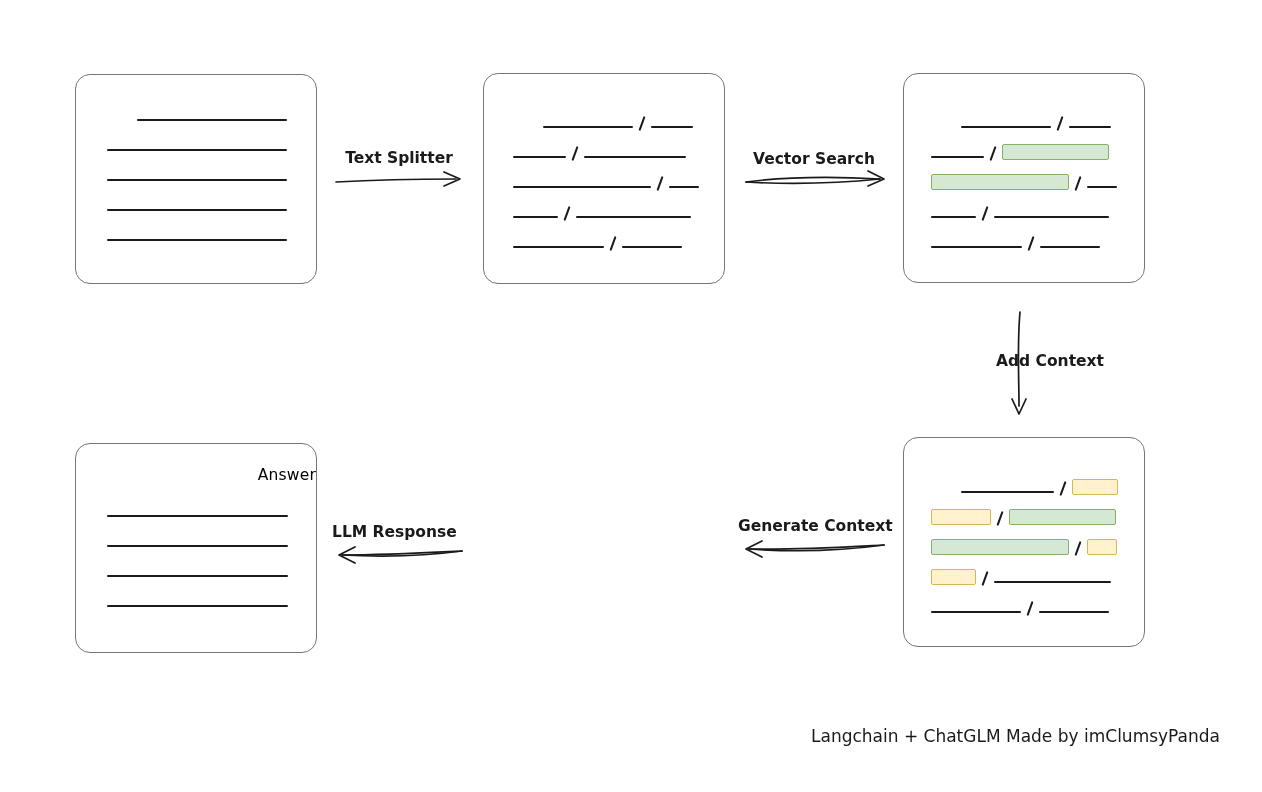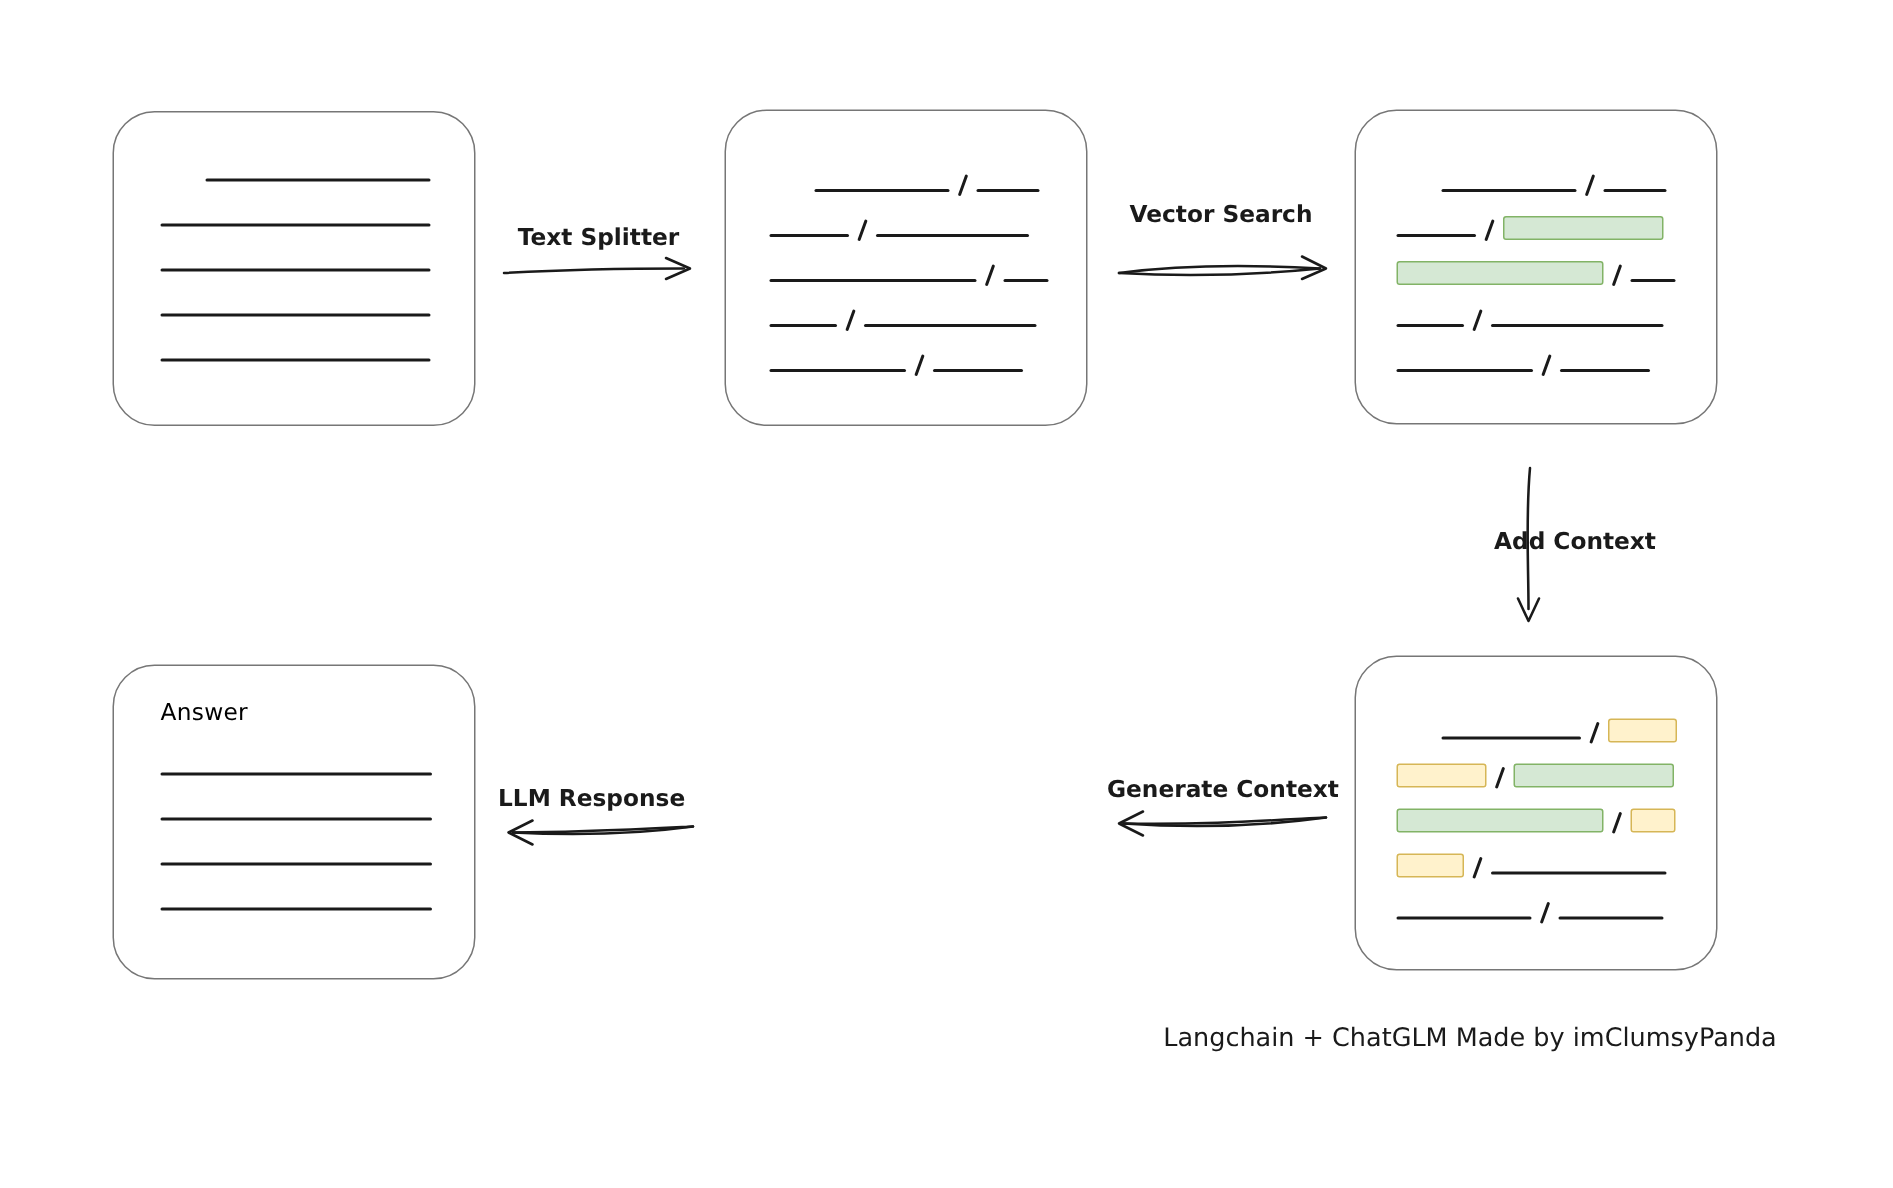--- a/index.html
+++ b/index.html
@@ -6,21 +6,21 @@
   html,body { background:#ffffff; }
   body { font-family:"DejaVu Sans","Liberation Sans",sans-serif; color:#1a1a1a; }
 
   .canvas { position:relative; width:1262px; height:792px; background:#ffffff; overflow:hidden; }
 
   svg.arrows { position:absolute; left:0; top:0; pointer-events:none; }
   svg.arrows path { stroke:var(--line); stroke-width:1.7; fill:none;
                     stroke-linecap:round; stroke-linejoin:round; }
 
   .node { position:absolute; background:#ffffff; border:1px solid var(--box-border);
-          border-radius:28px; }
+          border-radius:15px;text-align:right; }
 
   .line-row  { height:30px; display:flex; align-items:flex-end; }
   .split-row { height:30px; display:flex; align-items:flex-end; }
 
   .hline { height:2px; background:var(--line); border-radius:1px; margin-bottom:2px; }
 
   .slash { width:2px; height:15px; background:var(--line); border-radius:1px;
            transform:rotate(20deg); margin:0 8px -1px 8px; flex:0 0 auto; }
 
   .indent { flex:0 0 auto; }
@@ -35,21 +35,21 @@
   .bar-red    { background:var(--red-fill);    border:1.5px solid var(--red-border); }
 
   .bars { display:flex; flex-direction:column; gap:15px; }
 
   .heading { font-size:15.5px; letter-spacing:0.2px; color:#000; }
 
   .arrow-label { position:absolute; font-size:15.5px; text-align:center;
                  white-space:nowrap; color:var(--line);font-weight:bold; }
 
   .caption { position:absolute; font-size:17px; white-space:nowrap;
-             text-align:center; color:var(--line); }
+             text-align:right; color:var(--line);margin-top:44px; }
 </style>
 </head>
 <body>
 
 <div class="canvas">
 
   <svg class="arrows" width="1262" height="792">
     <g>
       <path d="M336,182 C372,180 420,179 456,179"></path>
       <path d="M444,172 L460,179 L444,186"></path>
@@ -193,19 +193,19 @@
         <div class="line-row">
           <div class="hline" style="width: 181px; margin-left: 0px;"></div>
         </div>
         <div class="line-row">
           <div class="hline" style="width: 181px; margin-left: 0px;"></div>
         </div>
       </div>
   </div>
 
   <div class="arrow-label" style="left:336px;top:149px;width:126px;">Text Splitter</div>
-  <div class="arrow-label" style="left:744px;top:134px;width:140px;">Vector Search</div>
+  <div class="arrow-label" style="left:744px;top:150px;width:140px;">Vector Search</div>
   <div class="arrow-label" style="left:996px;top:352px;text-align:left;">Add Context</div>
   <div class="arrow-label" style="left:738px;top:517px;width:146px;">Generate Context</div>
   <div class="arrow-label" style="left:332px;top:523px;width:122px;">LLM Response</div>
 
   <div class="caption" style="left:740px;top:682px;width:480px;">Langchain + ChatGLM Made by imClumsyPanda</div>
 </div>
 
 </body></html>

